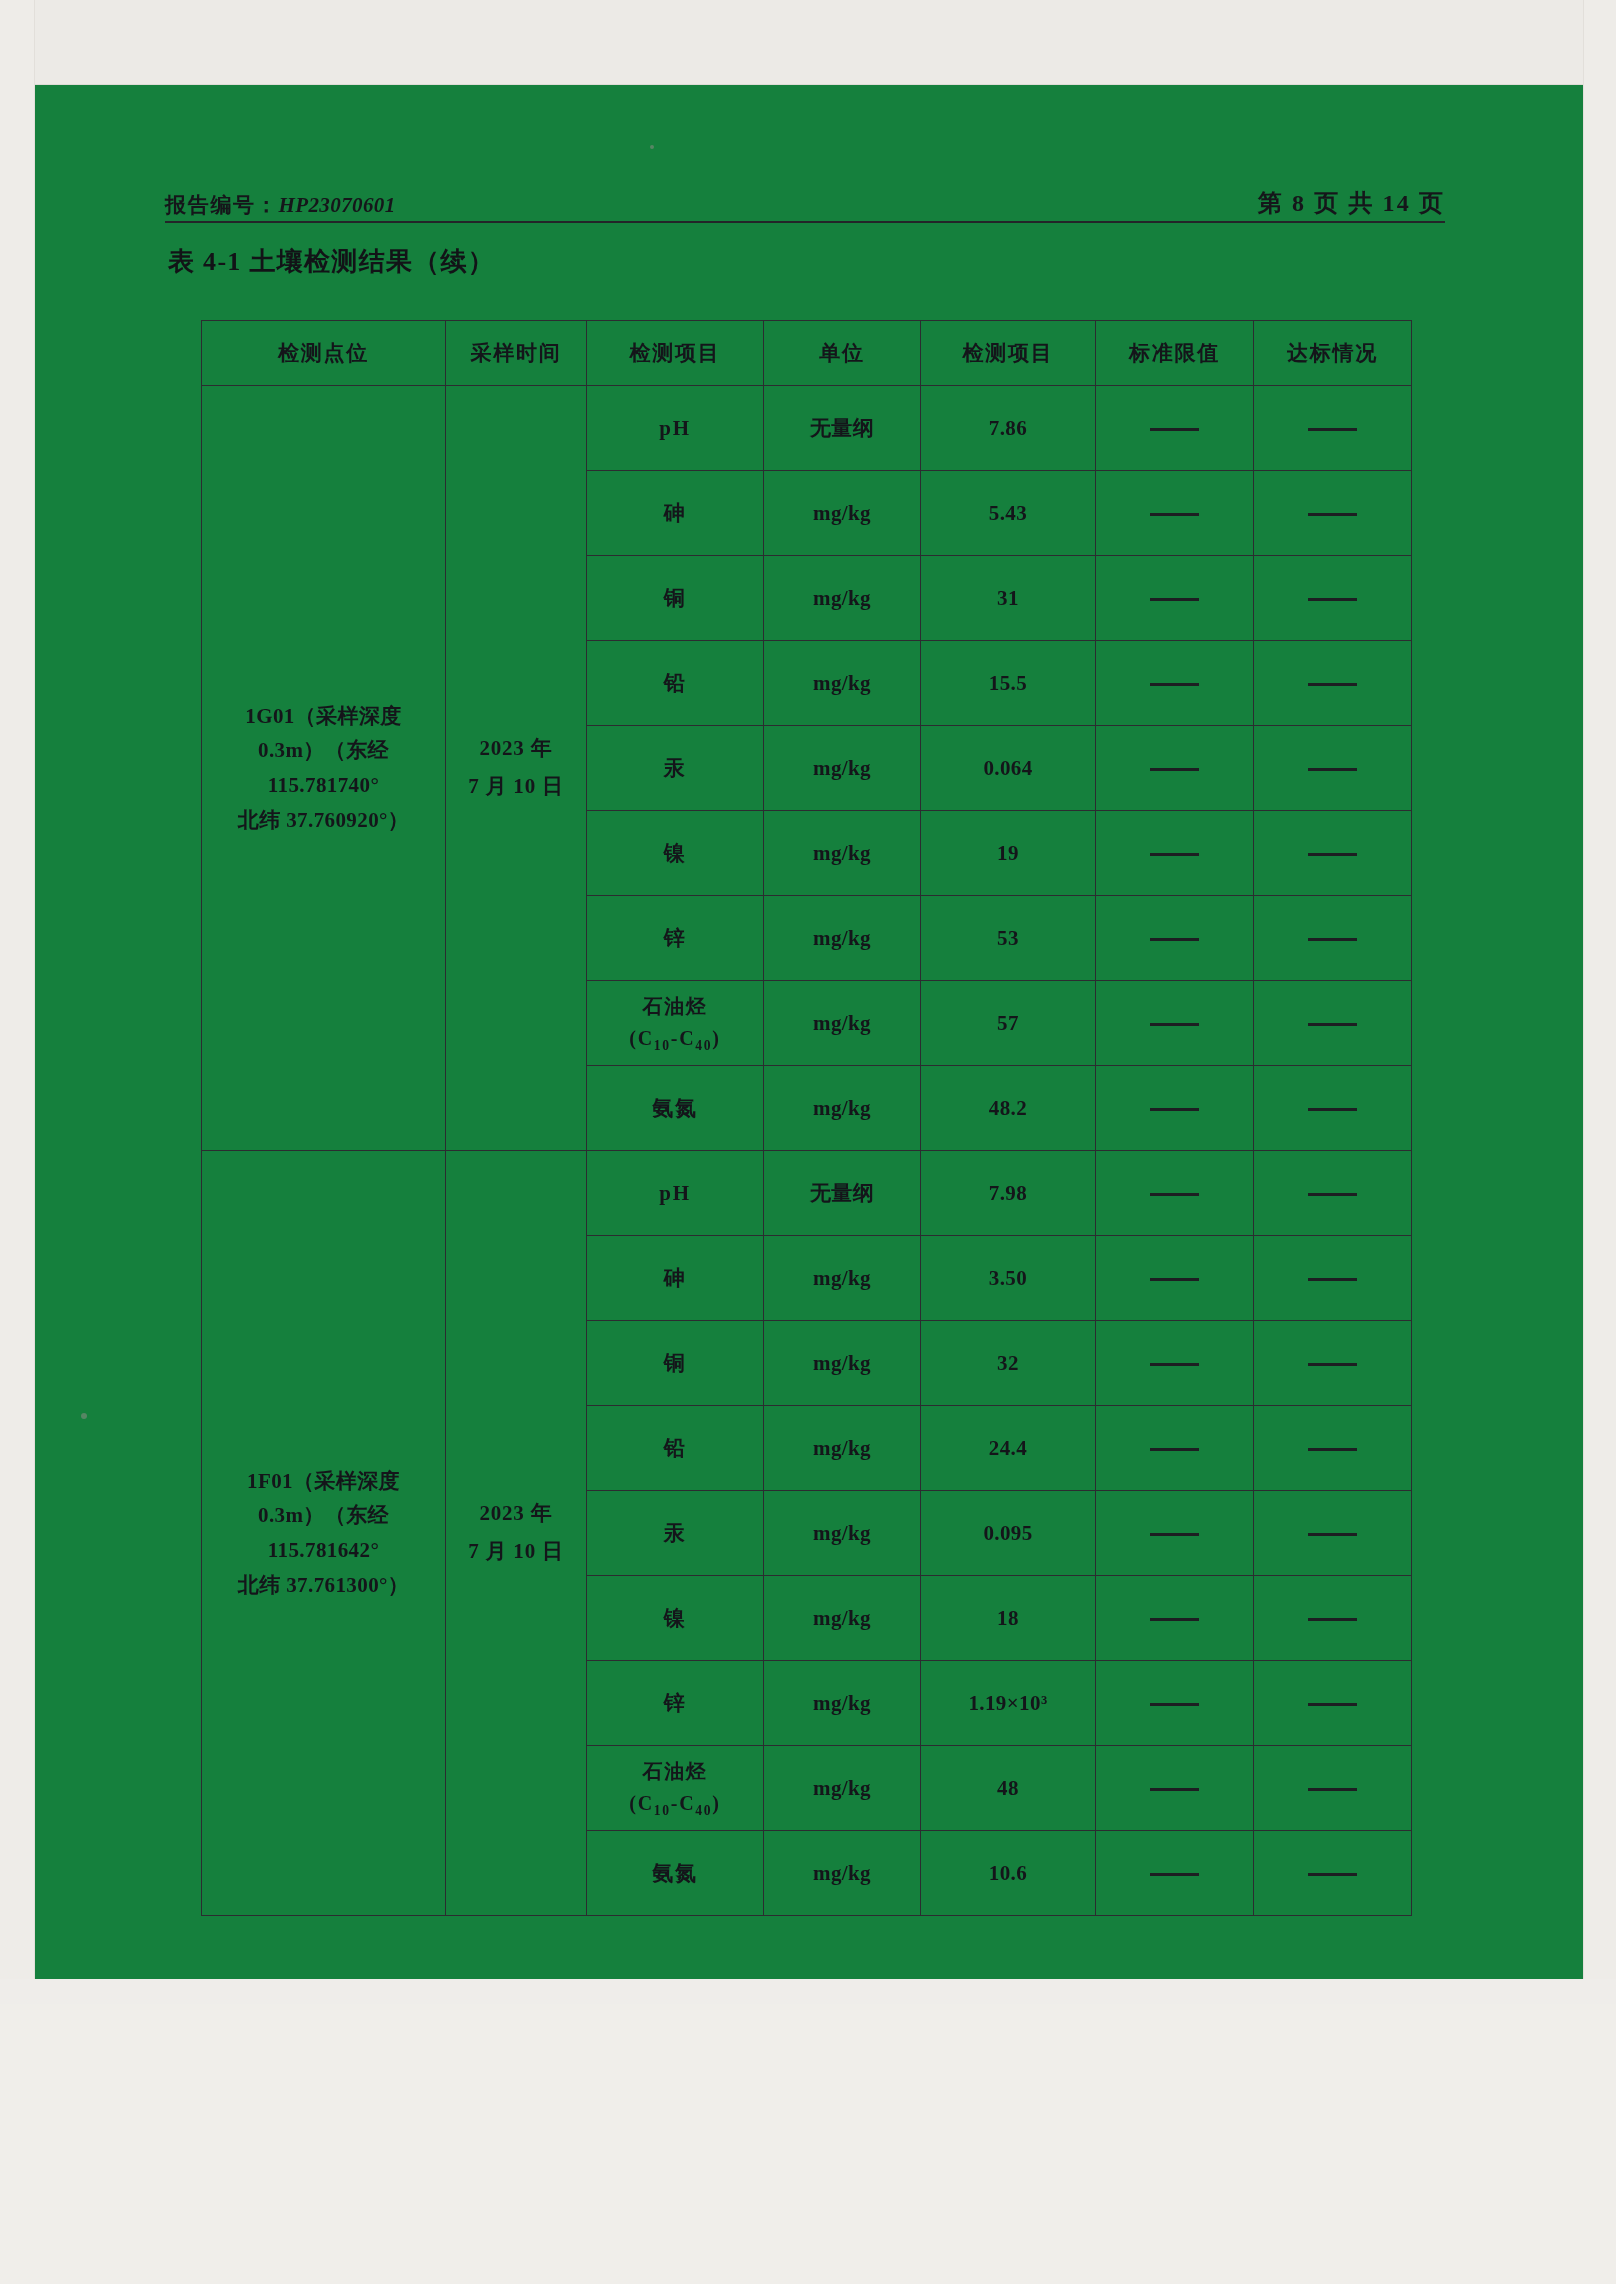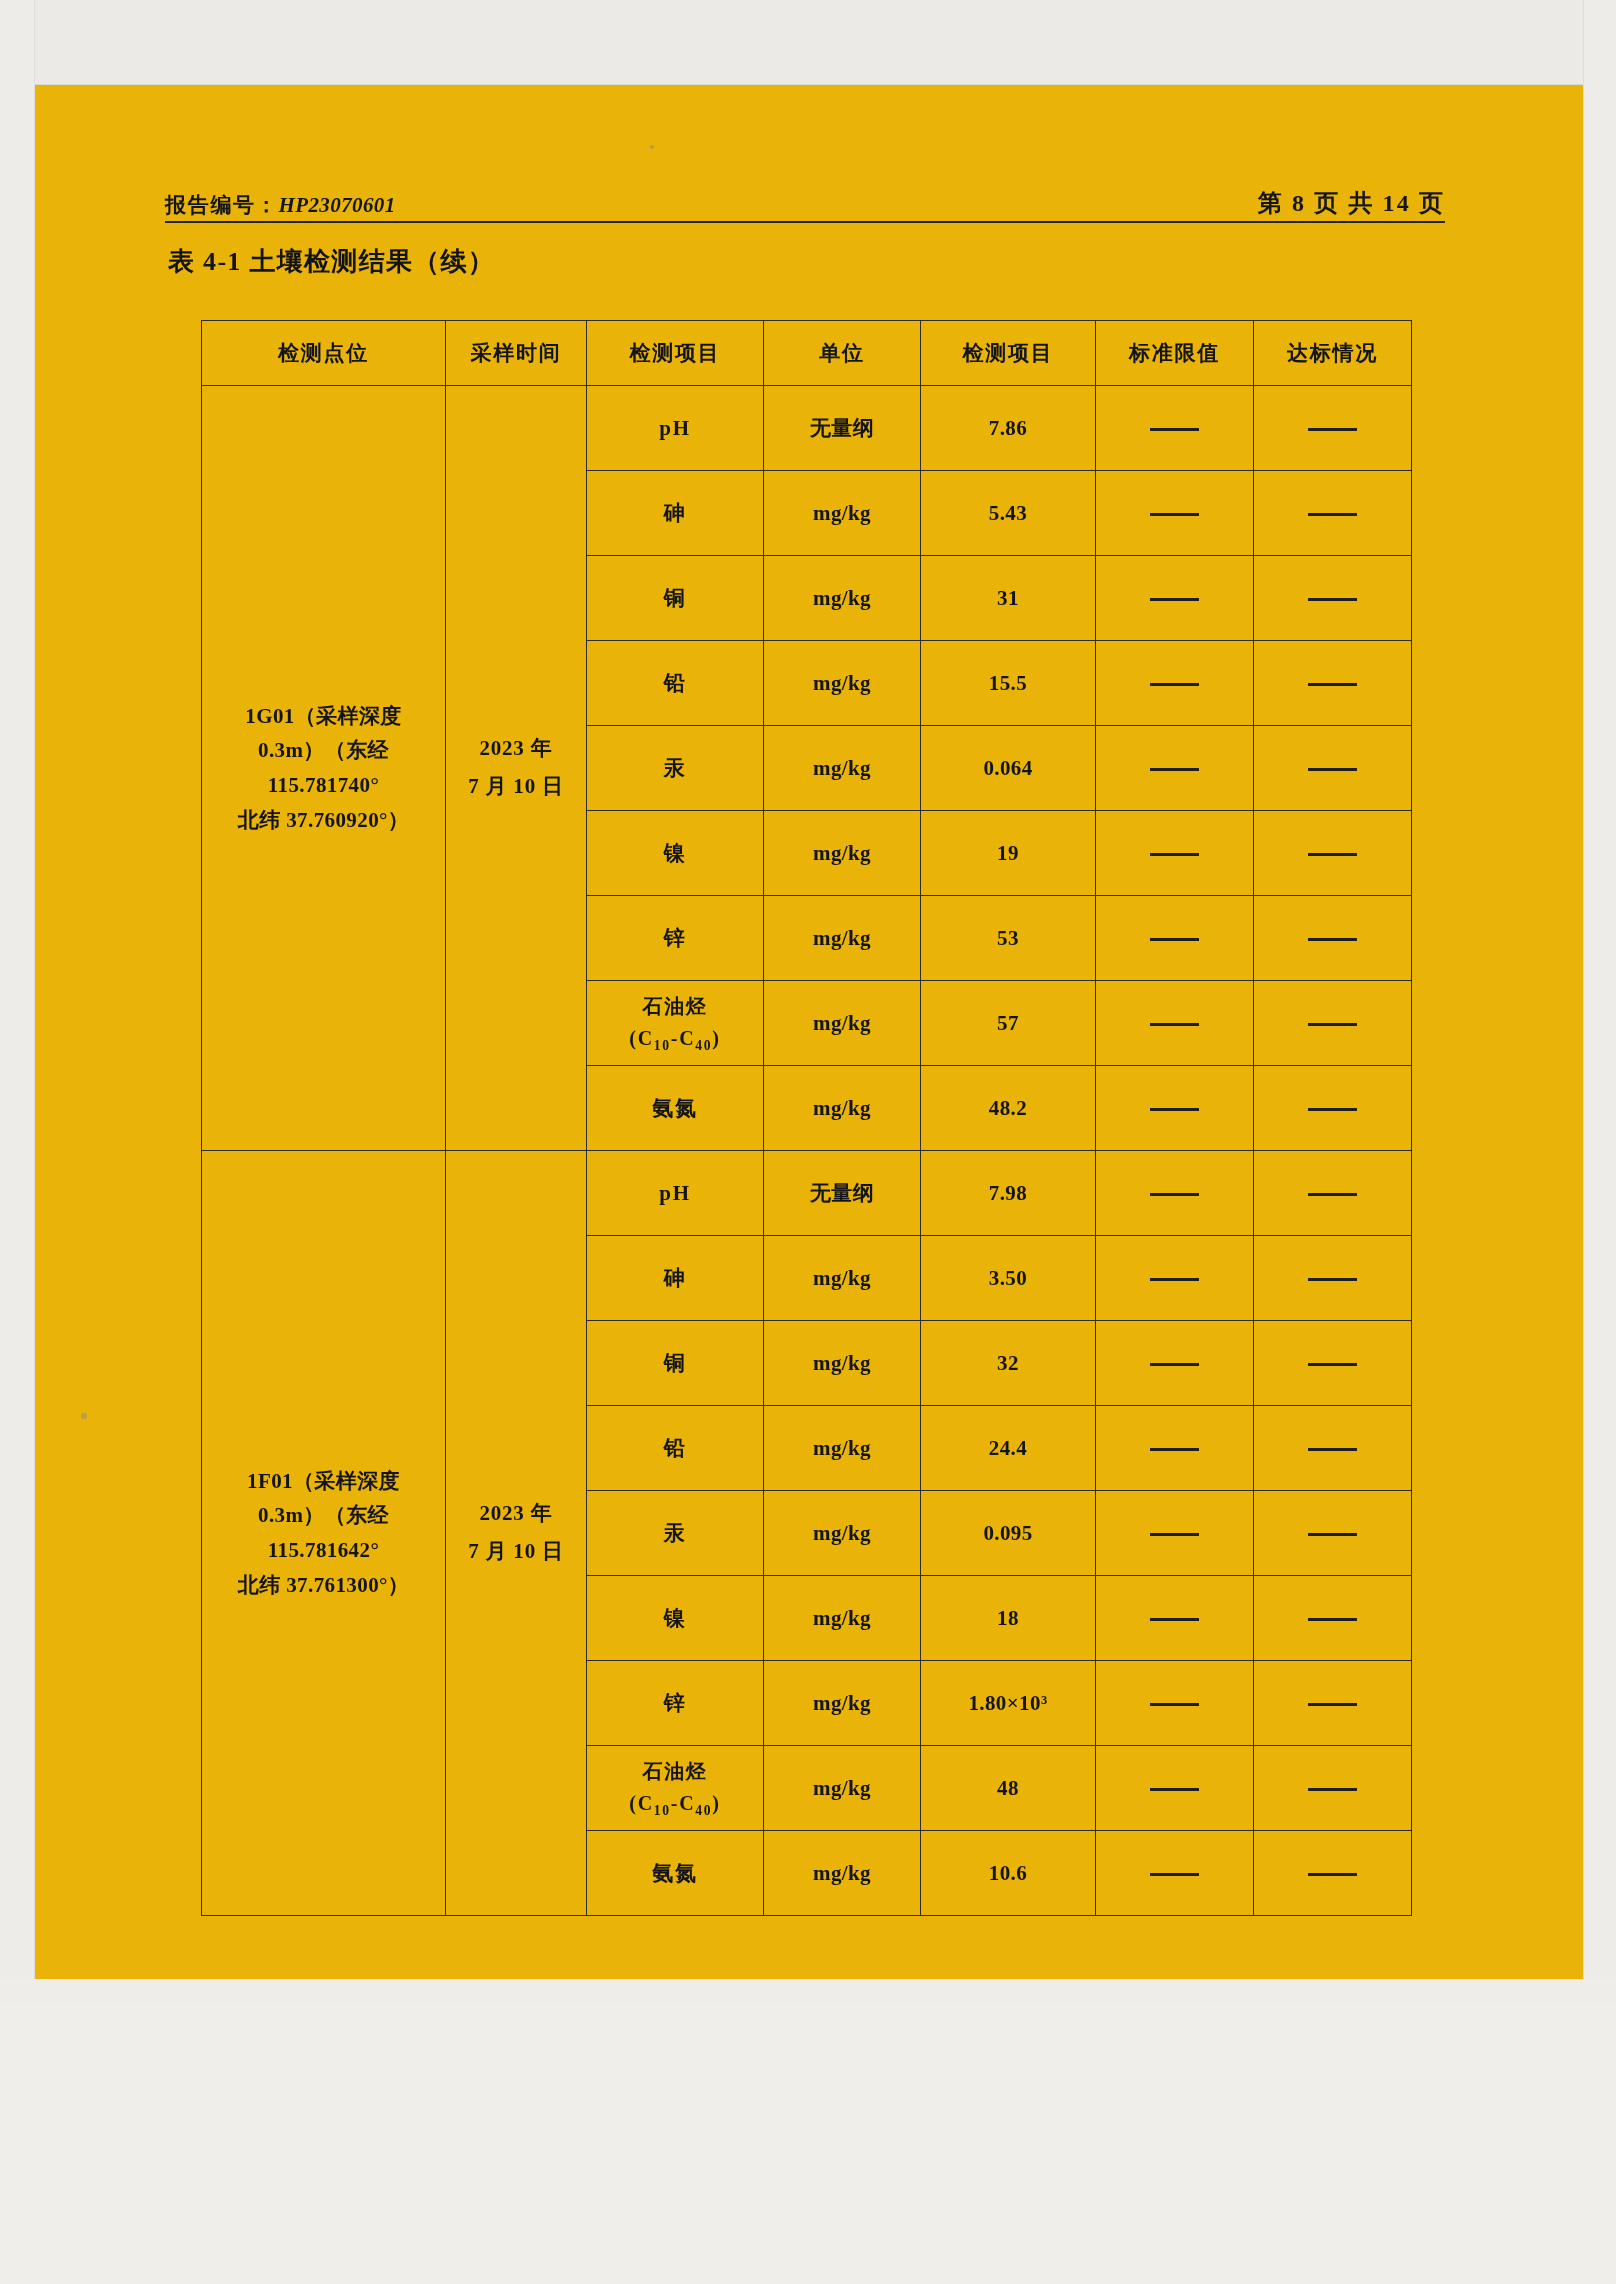--- a/index.html
+++ b/index.html
@@ -8,21 +8,21 @@
     background: #f0eeea;
   }
   body {
     font-family: "Liberation Serif", "DejaVu Serif", serif;
   }
   .page {
     position: relative;
     width: 1616px;
     height: 2004px;
     margin: 0 auto;
-    background: #eab308;
+    background: #15803d;
     overflow: hidden;
   }
   
   .scan-edge-top {
     position: absolute;
     left: 0; top: 0;
     width: 1616px; height: 84px;
     background: #eceae6;
     border-bottom: 0.8px solid #dedbd5;
   }
@@ -354,21 +354,21 @@
         <tr>
           <td class="item-cell">镍</td>
           <td class="unit-cell">mg/kg</td>
           <td class="result-cell">18</td>
           <td><span class="dash"></span></td>
           <td><span class="dash"></span></td>
         </tr>
         <tr>
           <td class="item-cell">锌</td>
           <td class="unit-cell">mg/kg</td>
-          <td class="result-cell">1.80×10³</td>
+          <td class="result-cell">1.19×10³</td>
           <td><span class="dash"></span></td>
           <td><span class="dash"></span></td>
         </tr>
         <tr>
           <td class="item-cell two-line">
             <div>石油烃</div>
             <div>(C<sub>10</sub>-C<sub>40</sub>)</div>
           </td>
           <td class="unit-cell">mg/kg</td>
           <td class="result-cell">48</td>

